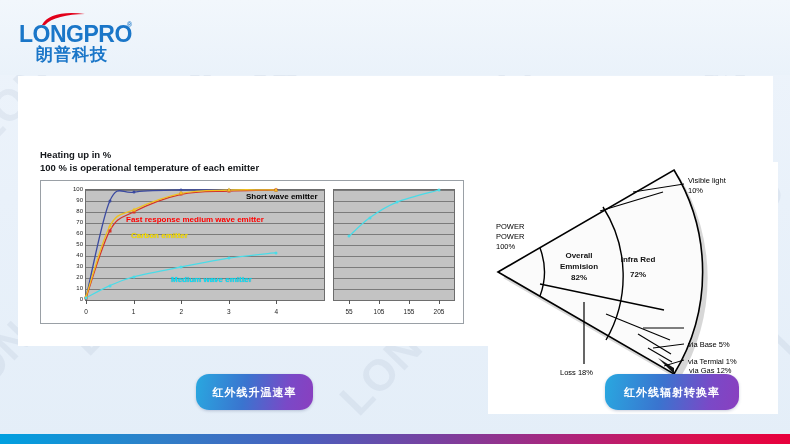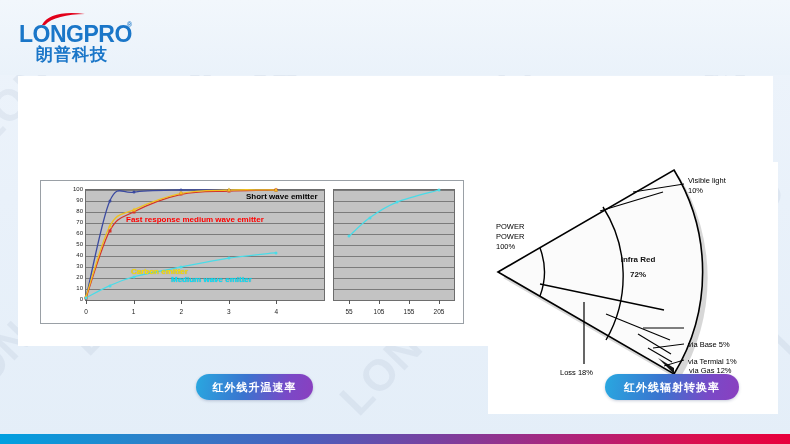--- a/index.html
+++ b/index.html
@@ -95,21 +95,21 @@
     position:absolute;font-size:7.5px;font-weight:400;color:#000;line-height:10px;
     white-space:nowrap;
   }
   .cone-inner{
     position:absolute;font-size:8px;font-weight:700;color:#111;
     text-align:center;line-height:11px;
   }
 
   
   .pill{
-    position:absolute;height:26px;border-radius:13px;z-index:5;
+    position:absolute;height:36px;border-radius:13px;z-index:5;
     background:linear-gradient(100deg,#29a8e0 0%,#3a74cf 42%,#7a49c7 78%,#8a3fbf 100%);
     color:#fff;font-size:11px;font-weight:700;letter-spacing:1px;
     display:flex;align-items:center;justify-content:center;
     box-shadow:0 1px 3px rgba(40,60,110,.25);
   }
   #pill-left{left:196px;top:374px;width:117px;}
   #pill-right{left:605px;top:374px;width:134px;}
 
   
   #bottombar{
@@ -142,20 +142,24 @@
     </svg>
     <div class="wordmark">LONGPRO</div>
     <div class="reg">®</div>
     <div class="cn">朗普科技</div>
   </div>
 </div>
 
 <div id="card">
 
 
+  <div id="chart-caption">
+    <div>Heating up in %</div>
+    <div>100 % is operational temperature of each emitter</div>
+  </div>
 
   <div id="chart-box">
     <div class="plot" id="plotA">
         <div class="gridline" style="top: 100%;"></div>
         <div class="ytick" style="top: 100%;">0</div>
         <div class="gridline" style="top: 90%;"></div>
         <div class="ytick" style="top: 90%;">10</div>
         <div class="gridline" style="top: 80%;"></div>
         <div class="ytick" style="top: 80%;">20</div>
         <div class="gridline" style="top: 70%;"></div>
@@ -238,21 +242,21 @@
         <svg class="curves" width="120" height="110">
           <path d="M15.0,46.2C18.5,43.1 28.0,33.2 36.0,27.5C44.0,21.8 51.5,16.7 63.0,12.1C74.5,7.5 98.0,2.0 105.0,0.0" fill="none" stroke="#4adce8" stroke-width="1.3"></path>
         </svg>
         <div class="dot" style="background: rgb(74, 220, 232); left: 12.5%; top: 42%;"></div>
         <div class="dot" style="background: rgb(74, 220, 232); left: 30%; top: 25%;"></div>
         <div class="dot" style="background: rgb(74, 220, 232); left: 52.5%; top: 11%;"></div>
         <div class="dot" style="background: rgb(74, 220, 232); left: 87.5%; top: 0%;"></div>
       </div>
   <div class="series-label" style="left: 205px; top: 11px; color: rgb(0, 0, 0);">Short wave emitter</div>
       <div class="series-label" style="left: 85px; top: 34px; color: rgb(255, 0, 0);">Fast response medium wave emitter</div>
-      <div class="series-label" style="left: 90px; top: 50px; color: rgb(255, 228, 0); text-shadow: rgba(0, 0, 0, 0.35) 0px 0px 1px; margin-top: 36px;">Carbon emitter</div>
+      <div class="series-label" style="left: 90px; top: 50px; color: rgb(255, 228, 0); text-shadow: rgba(0, 0, 0, 0.35) 0px 0px 1px;">Carbon emitter</div>
       <div class="series-label" style="left: 130px; top: 94px; color: rgb(0, 229, 255); text-shadow: rgba(0, 0, 0, 0.35) 0px 0px 1px;">Medium wave emitter</div>
     </div>
 
   <div id="cone-box">
     <svg width="290" height="252" viewBox="0 0 290 252">
 
       <path d="M10 110 L186 8 A196 196 0 0 1 186 212 Z" transform="translate(5,6)" fill="#c9c9c9" opacity=".75"></path>
 
       <path d="M10 110 L186 8 A196 196 0 0 1 186 212 Z" fill="#fbfbfb" stroke="#000" stroke-width="1.6"></path>
 
@@ -276,20 +280,25 @@
       <line x1="165" y1="186" x2="196" y2="182" stroke="#000" stroke-width="1"></line>
       <line x1="176" y1="204" x2="196" y2="198" stroke="#000" stroke-width="1"></line>
     </svg>
 
     <div class="cone-txt" style="left:8px;top:60px;">
       <div>POWER</div>
       <div>POWER</div>
       <div>100%</div>
     </div>
 
+    <div class="cone-inner" style="left:62px;top:88px;width:58px;">
+      <div>Overall</div>
+      <div>Emmision</div>
+      <div>82%</div>
+    </div>
 
     <div class="cone-inner" style="left:122px;top:92px;width:56px;">
       <div>Infra Red</div>
       <div style="margin-top:4px">72%</div>
     </div>
 
     <div class="cone-txt" style="left:200px;top:14px;">
       <div>Visible light</div>
       <div>10%</div>
     </div>

